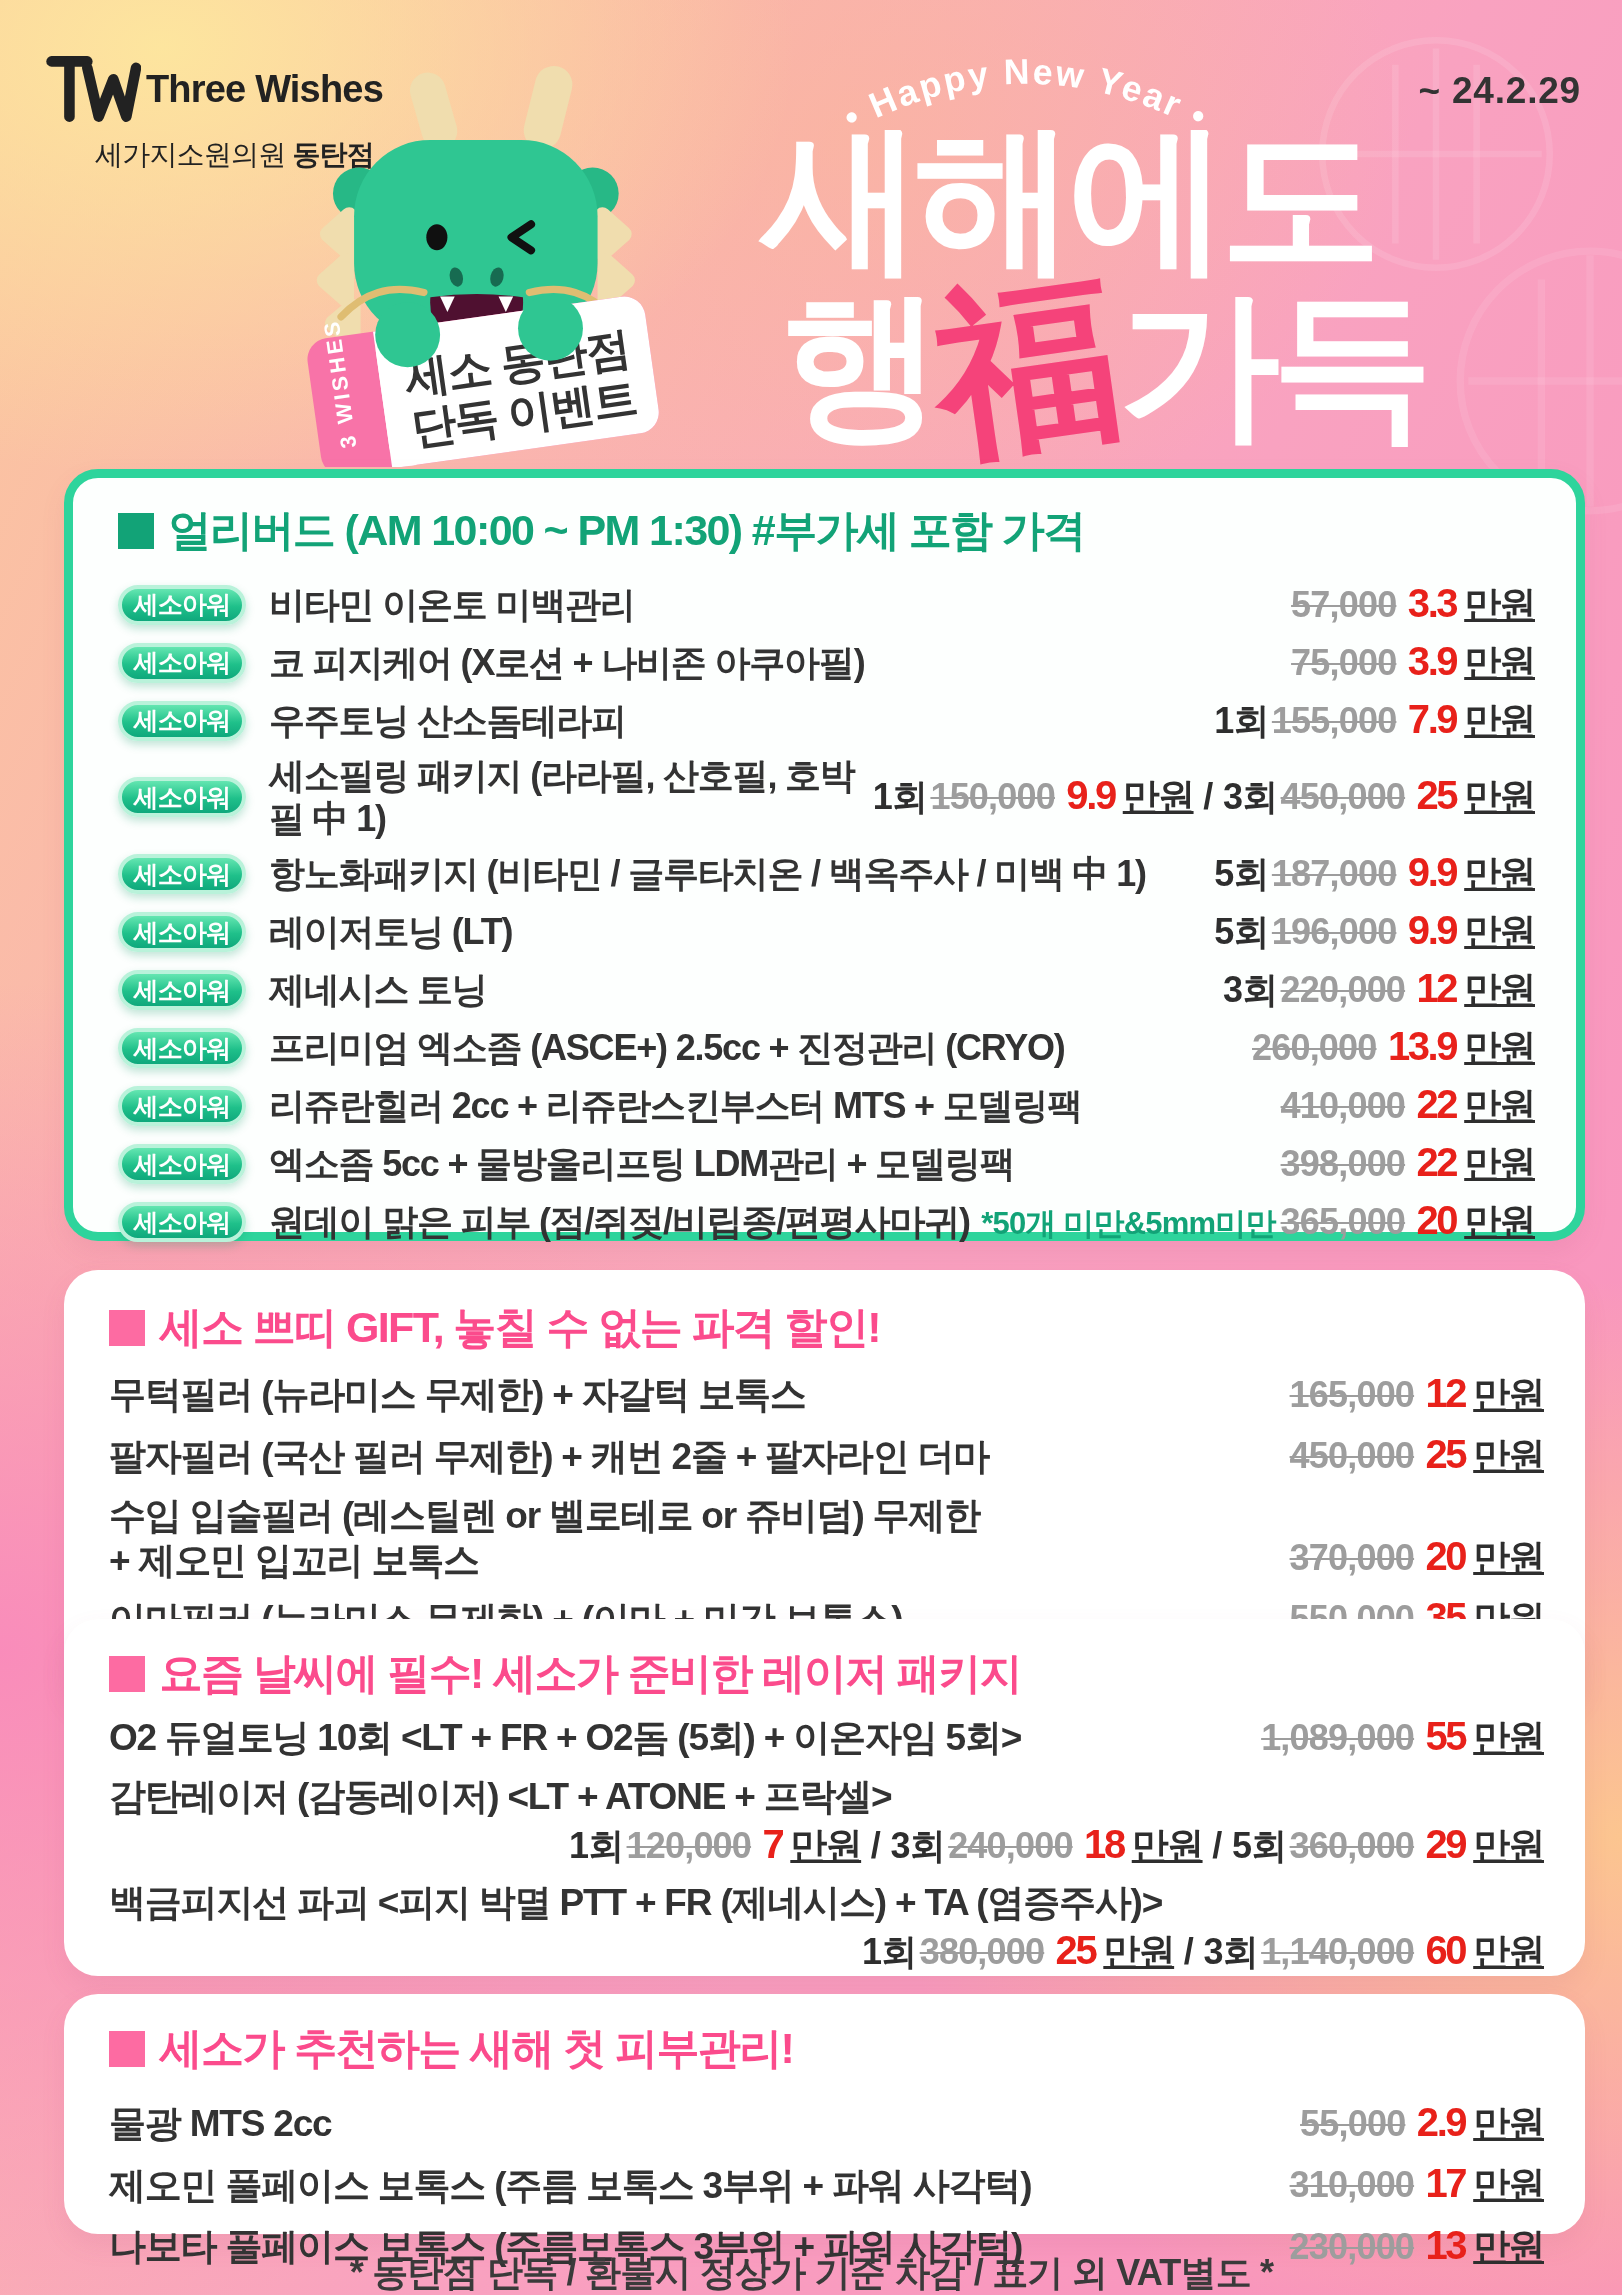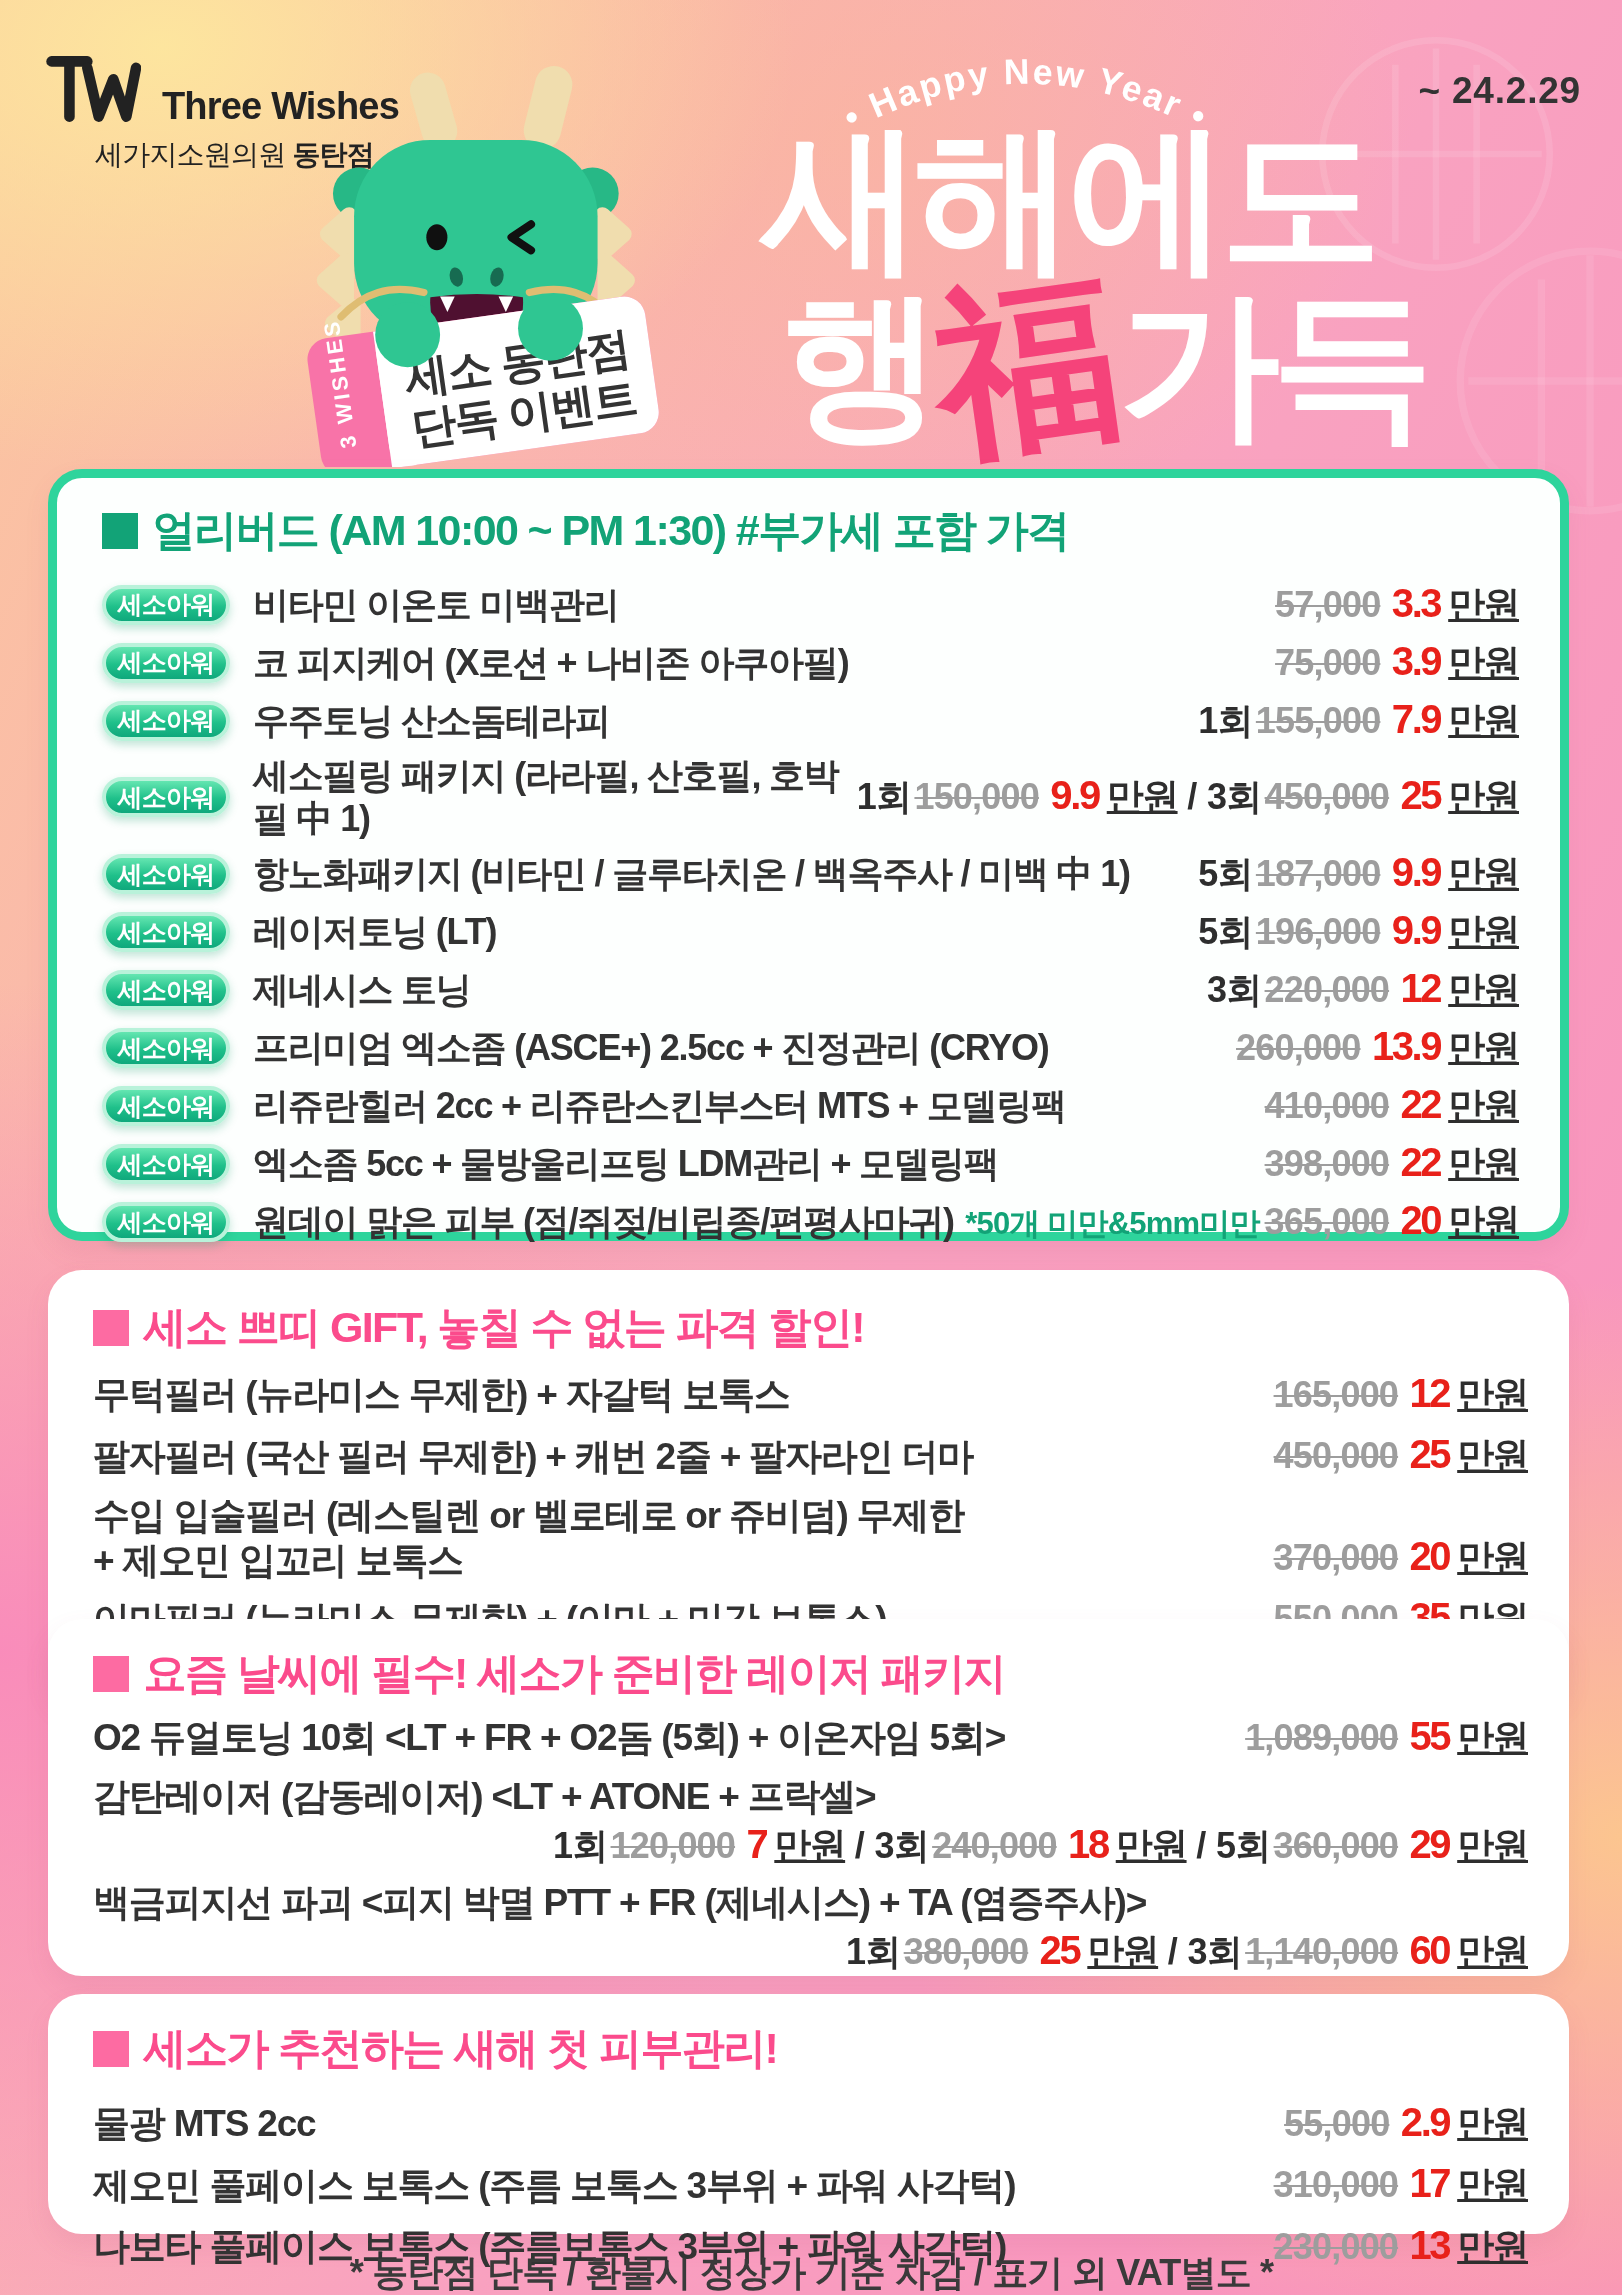--- a/index.html
+++ b/index.html
@@ -10,35 +10,35 @@
     background:
       radial-gradient(ellipse 933px 633px at 10% 2%,  rgba(253,231,158,.95), rgba(253,231,158,0) 68%),
       radial-gradient(ellipse 811px 568px at 52% 6%,  rgba(250,184,150,.50), rgba(250,184,150,0) 70%),
       radial-gradient(ellipse 1014px 771px at 100% 80%, rgba(252,200,141,.95), rgba(252,200,141,0) 72%),
       radial-gradient(ellipse 1136px 893px at 0% 72%,  rgba(249,138,187,.95), rgba(249,138,187,0) 75%),
       linear-gradient(115deg, #fbc79e 0%, #f9a2c0 55%, #f98fbd 100%);
   }
   .motif{ position:absolute; opacity:.5; }
   
   .logo{ position:absolute; left:45px; top:50px; }
-  .logo-row{ display:flex; align-items:flex-end;gap:16px; }
+  .logo-row{ display:flex; align-items:center; }
   .logo-mark{ width:96px; height:78px; }
   .logo-text{ font-size:38px; font-weight:800; color:#222; letter-spacing:-0.8px; margin-left:4.9px; }
   .logo-sub{ font-size:28px; color:#222; margin:8px 0 0 50px; letter-spacing:-0.8px; }
   .logo-sub b{ font-weight:800; }
   .date{ position:absolute; right:42px; top:70px; font-size:37px; font-weight:600; color:#333; letter-spacing:0.8px; }
   .arch{ position:absolute; left:799px; top:11.4px; width:454px; height:162px; }
   .title1{ position:absolute; left:694px; top:91px; width:747px; text-align:center; white-space:nowrap;
            font-size:161px; font-weight:800; color:#fff; letter-spacing:-8px; }
   .title2{ position:absolute; left:673px; top:258px; width:860px; display:flex; align-items:center; justify-content:center; }
   .title2 .t-white{ font-size:161px; font-weight:800; color:#fff; letter-spacing:-8px; white-space:nowrap; }
   .title2 .t-hanja{ font-size:182px; font-weight:800; color:#f5437a; transform:rotate(-8deg); margin:0 1.6px; line-height:1; }
   .mascot{ position:absolute; left:268px; top:49px; width:552px; height:418px; }
   
-  .card{ position:absolute; left:48px; width:1521px; background:#fff; border-radius:34px;
+  .card{ position:absolute; left:64px; width:1521px; background:#fff; border-radius:34px;
          box-shadow:0 11.4px 24px rgba(176,76,120,.10); }
   .card-early{ top:469px; height:772px; border:9px solid #2ed49c; background:#fdfffe; padding:24px 41px 0 45px; }
   .card-petit{ top:1270px; height:436px; padding:29px 41px 0 45px; }
   .card-laser{ top:1619px; height:357px; padding:26px 41px 0 45px; }
   .card-reco{  top:1994px; height:240px; padding:26px 41px 0 45px; }
   h2{ font-size:43px; font-weight:800; letter-spacing:-1.6px; display:flex; align-items:center; white-space:nowrap; }
   h2 .sq{ width:36px; height:36px; margin-right:14.6px; flex:0 0 auto; }
   .h-green{ color:#12a377; } .h-green .sq{ background:#12a377; }
   .h-pink{ color:#fb4b8c; } .h-pink .sq{ background:#fd6ba2; }
   .card-early h2{ margin-bottom:19.5px; }

